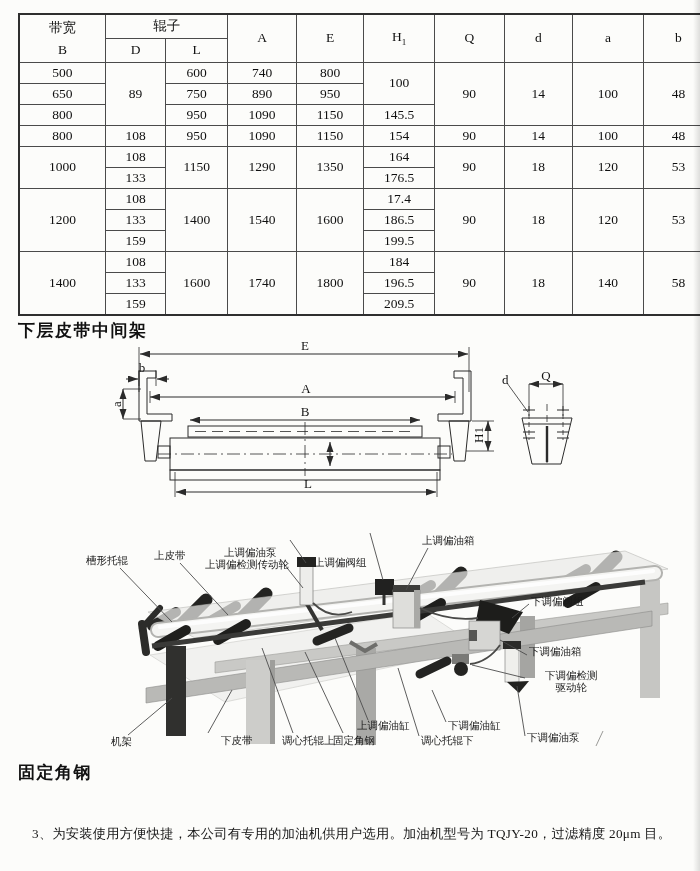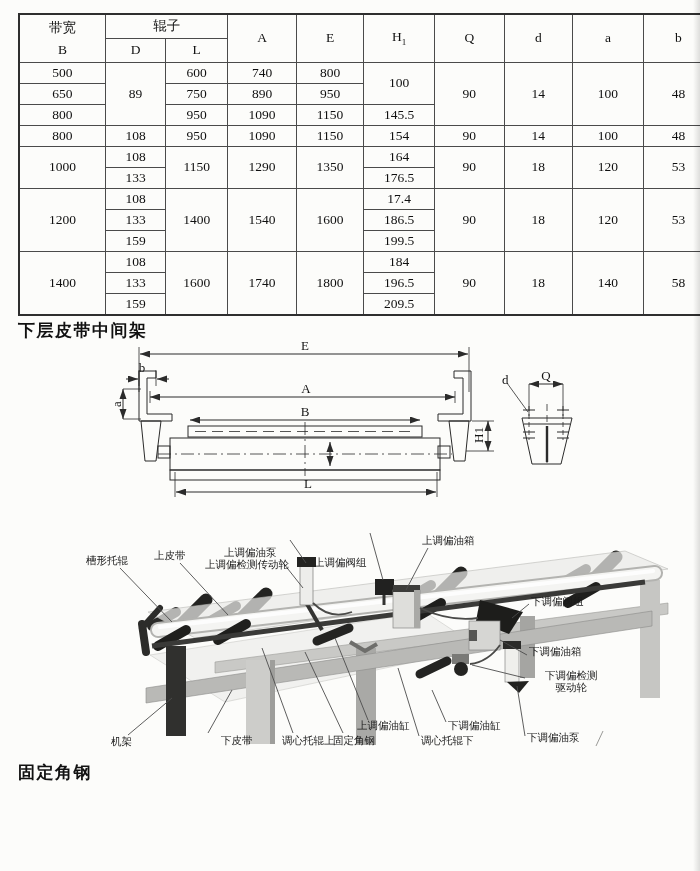--- a/index.html
+++ b/index.html
@@ -373,14 +373,15 @@
   <div class="ill-label" style="left:527px; top:732px;">下调偏油泵</div>
   <div class="ill-label" style="left:448px; top:720px;">下调偏油缸</div>
   <div class="ill-label" style="left:421px; top:735px;">调心托辊下</div>
   <div class="ill-label" style="left:357px; top:720px;">上调偏油缸</div>
   <div class="ill-label" style="left:333px; top:735px;">固定角钢</div>
   <div class="ill-label" style="left:282px; top:735px;">调心托辊上</div>
   <div class="ill-label" style="left:193px; top:735px;margin-left:28px;">下皮带</div>
   <div class="ill-label" style="left:111px; top:736px;">机架</div>
 
   <div class="sec-title" style="left:18px; top:761px;">固定角钢</div>
+  <div class="install-item" style="top:825px;">3、为安装使用方便快捷，本公司有专用的加油机供用户选用。加油机型号为 TQJY-20，过滤精度 20μm 目。</div>
 
 </div>
 
 </body></html>

